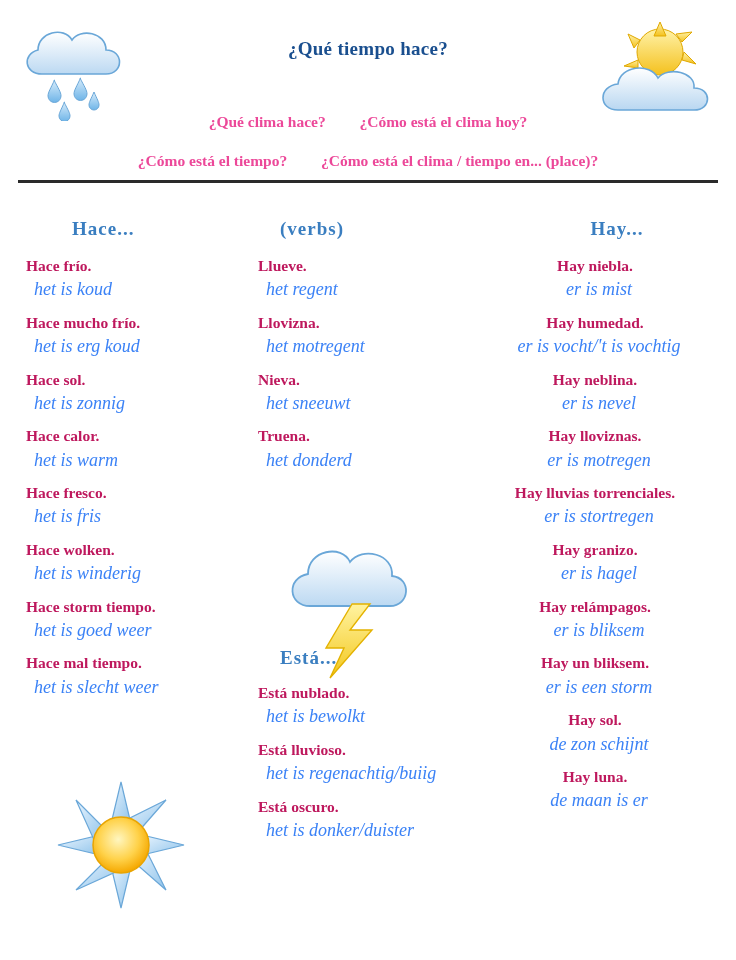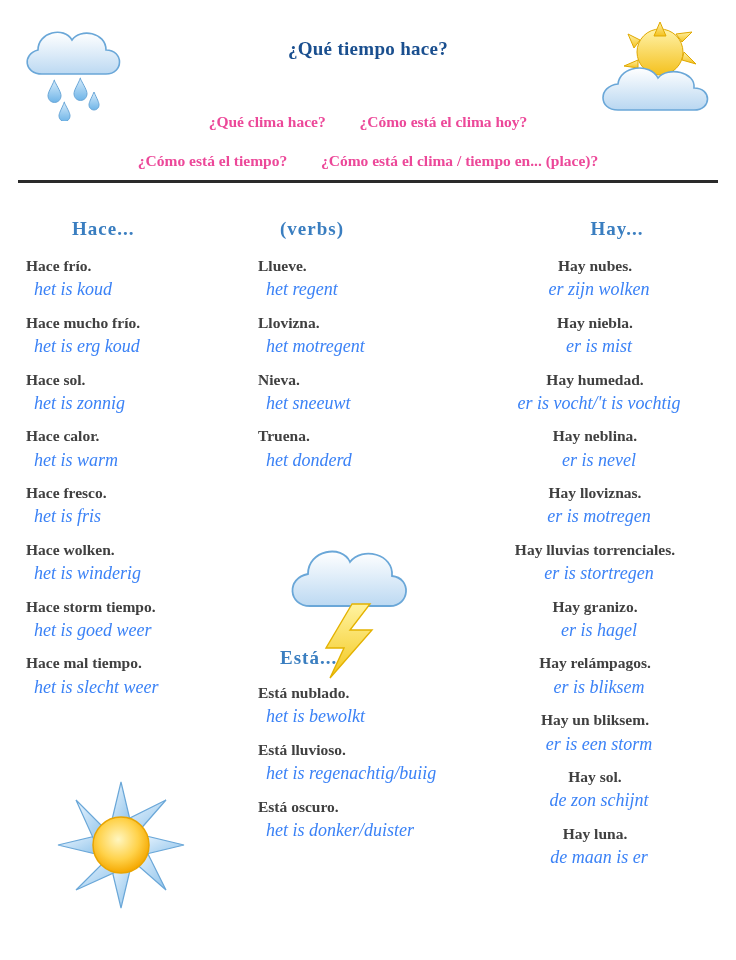--- a/index.html
+++ b/index.html
@@ -87,21 +87,21 @@
   .col-2 .col-head { padding-left: 22px; }
   .col-3 .col-head { padding-left: 44px; }
 
   .entry {
     margin-bottom: 11px;
   }
   .es {
     font-family: "Liberation Serif", serif;
     font-weight: bold;
     font-size: 15.5px;
-    color: #404040;
+    color: #be185d;
     line-height: 1.25;
   }
   .nl {
     font-family: "Liberation Serif", serif;
     font-size: 18px;
     color: #3b82f6;
     line-height: 1.3;
     padding-left: 8px;
     margin-top: 3px;
     font-style: italic;
@@ -268,24 +268,20 @@
       </div>
       <div class="entry">
         <div class="es">Está oscuro.</div>
         <div class="nl">het is donker/duister</div>
       </div>
     </div>
 
     <div class="col col-3">
       <div class="col-head">Hay...</div>
 
-      <div class="entry">
-        <div class="es">Hay nubes.</div>
-        <div class="nl">er zijn wolken</div>
-      </div>
       <div class="entry">
         <div class="es">Hay niebla.</div>
         <div class="nl">er is mist</div>
       </div>
       <div class="entry">
         <div class="es">Hay humedad.</div>
         <div class="nl">er is vocht/'t is vochtig</div>
       </div>
       <div class="entry">
         <div class="es">Hay neblina.</div>

